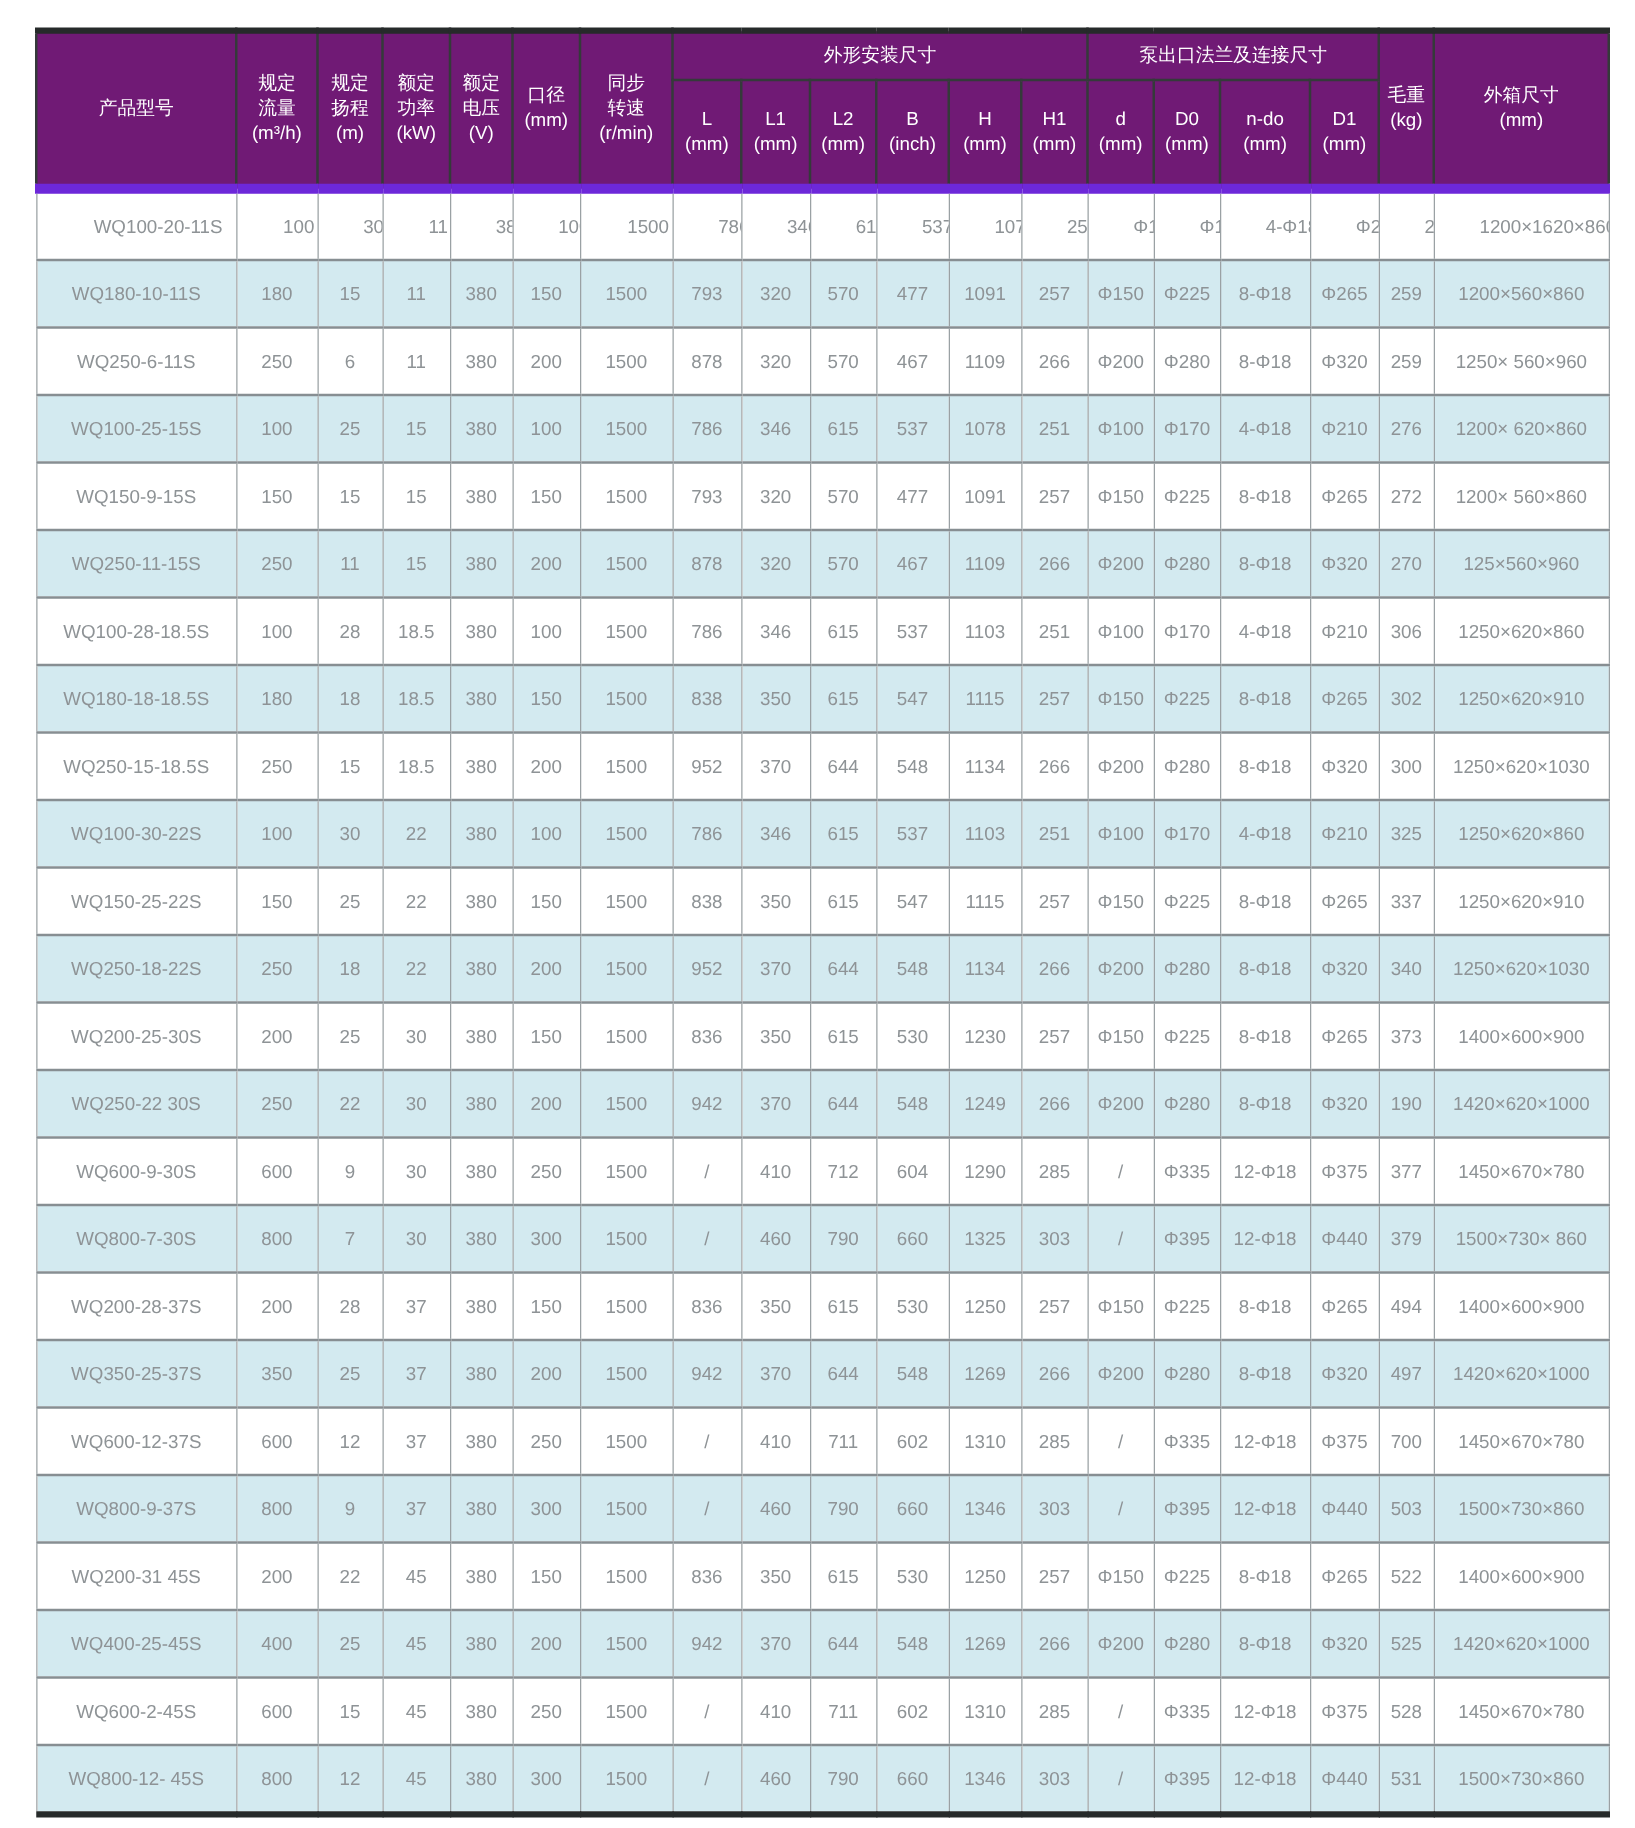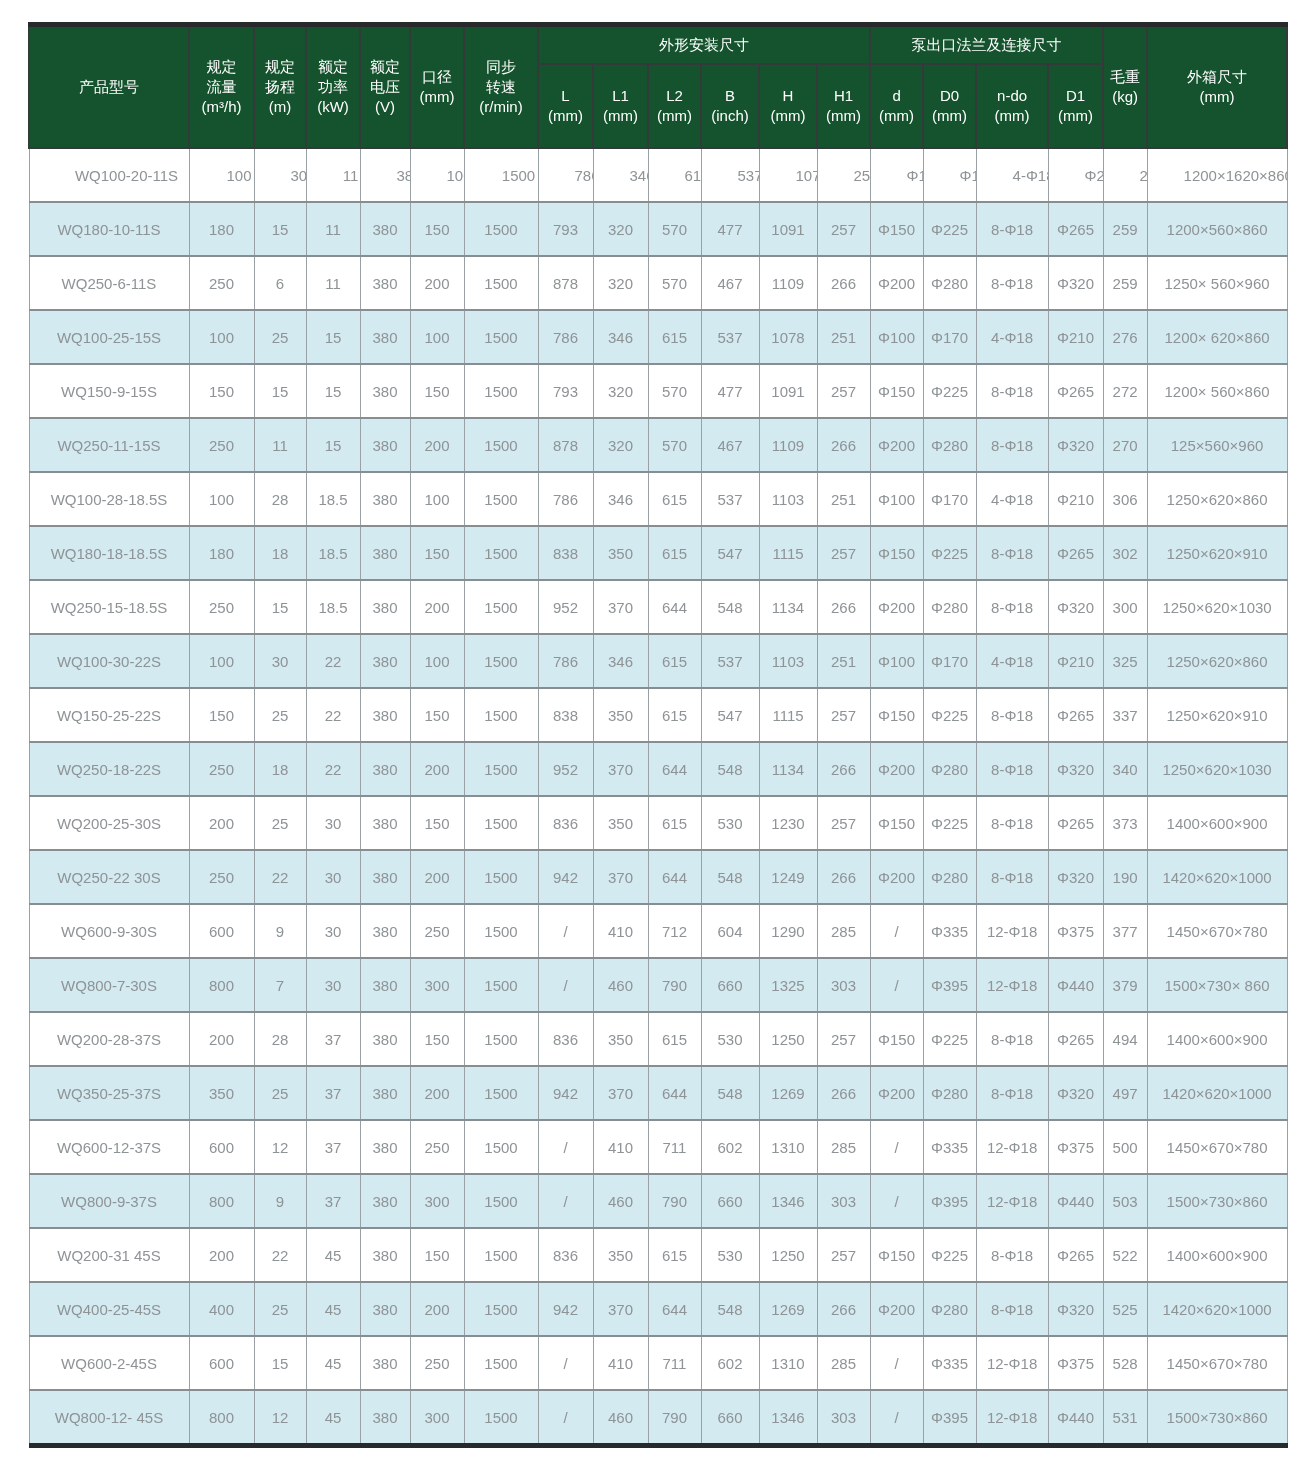--- a/index.html
+++ b/index.html
@@ -17,21 +17,21 @@
     padding: 22px 0 0 28px;
   }
   table.spec {
     width: 1258px;
     table-layout: fixed;
     border-collapse: collapse;
     border-top: 5px solid #262a2a;
     border-bottom: 5px solid #262a2a;
   }
   thead th {
-    background: #14532d;
+    background: #701a75;
     color: #ffffff;
     font-weight: normal;
     font-size: 15px;
     line-height: 1.35;
     text-align: center;
     vertical-align: middle;
     white-space: pre-line;
     border: 2px solid #343a3a;
     padding: 2px 1px;
   }
@@ -45,21 +45,21 @@
     height: 52px;
     padding: 0 1px;
     border-left: 1px solid #9aa1a4;
     border-right: 1px solid #9aa1a4;
     border-top: 2px solid #878e92;
     background: #ffffff;
     white-space: nowrap;
     overflow: hidden;
   }
   tbody tr:nth-child(even) td { background: #d3eaf0; }
-  tbody tr:first-child td { border-top: 1px solid #6d28d9; padding-left: 36px; }
+  tbody tr:first-child td { border-top: 8px solid #6d28d9; padding-left: 36px; }
 </style>
 </head>
 <body>
 
 <div class="page">
   <table class="spec">
     <colgroup>
       <col style="width:160px">
         <col style="width:65px">
         <col style="width:52px">
@@ -520,21 +520,21 @@
           <td>/</td>
           <td>410</td>
           <td>711</td>
           <td>602</td>
           <td>1310</td>
           <td>285</td>
           <td>/</td>
           <td>Φ335</td>
           <td>12-Φ18</td>
           <td>Φ375</td>
-          <td>500</td>
+          <td>700</td>
           <td>1450×670×780</td>
         </tr>
         <tr>
           <td>WQ800-9-37S</td>
           <td>800</td>
           <td>9</td>
           <td>37</td>
           <td>380</td>
           <td>300</td>
           <td>1500</td>

